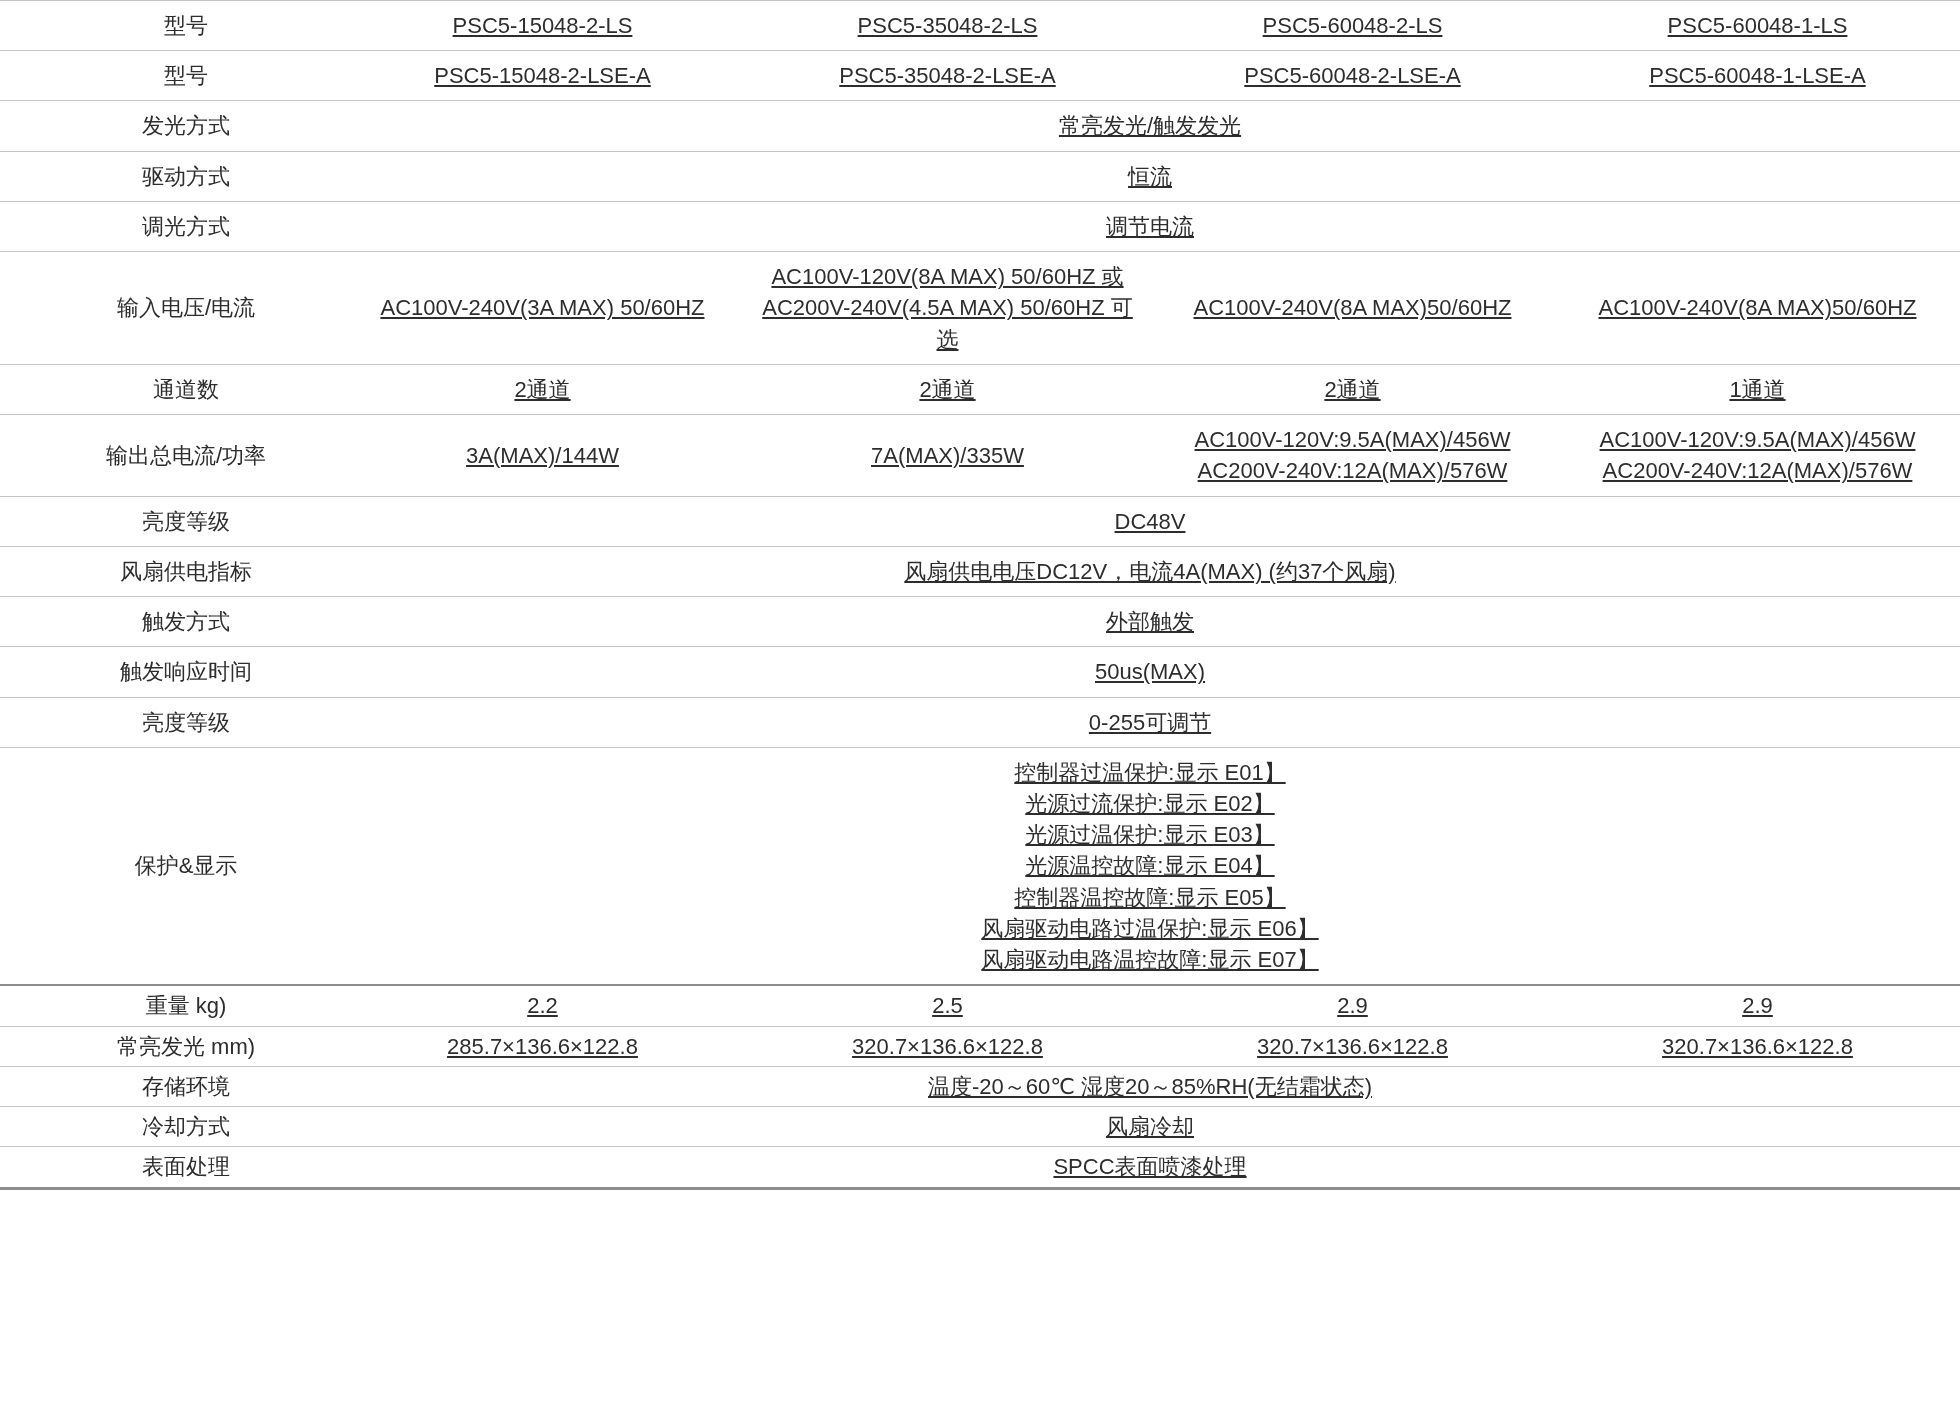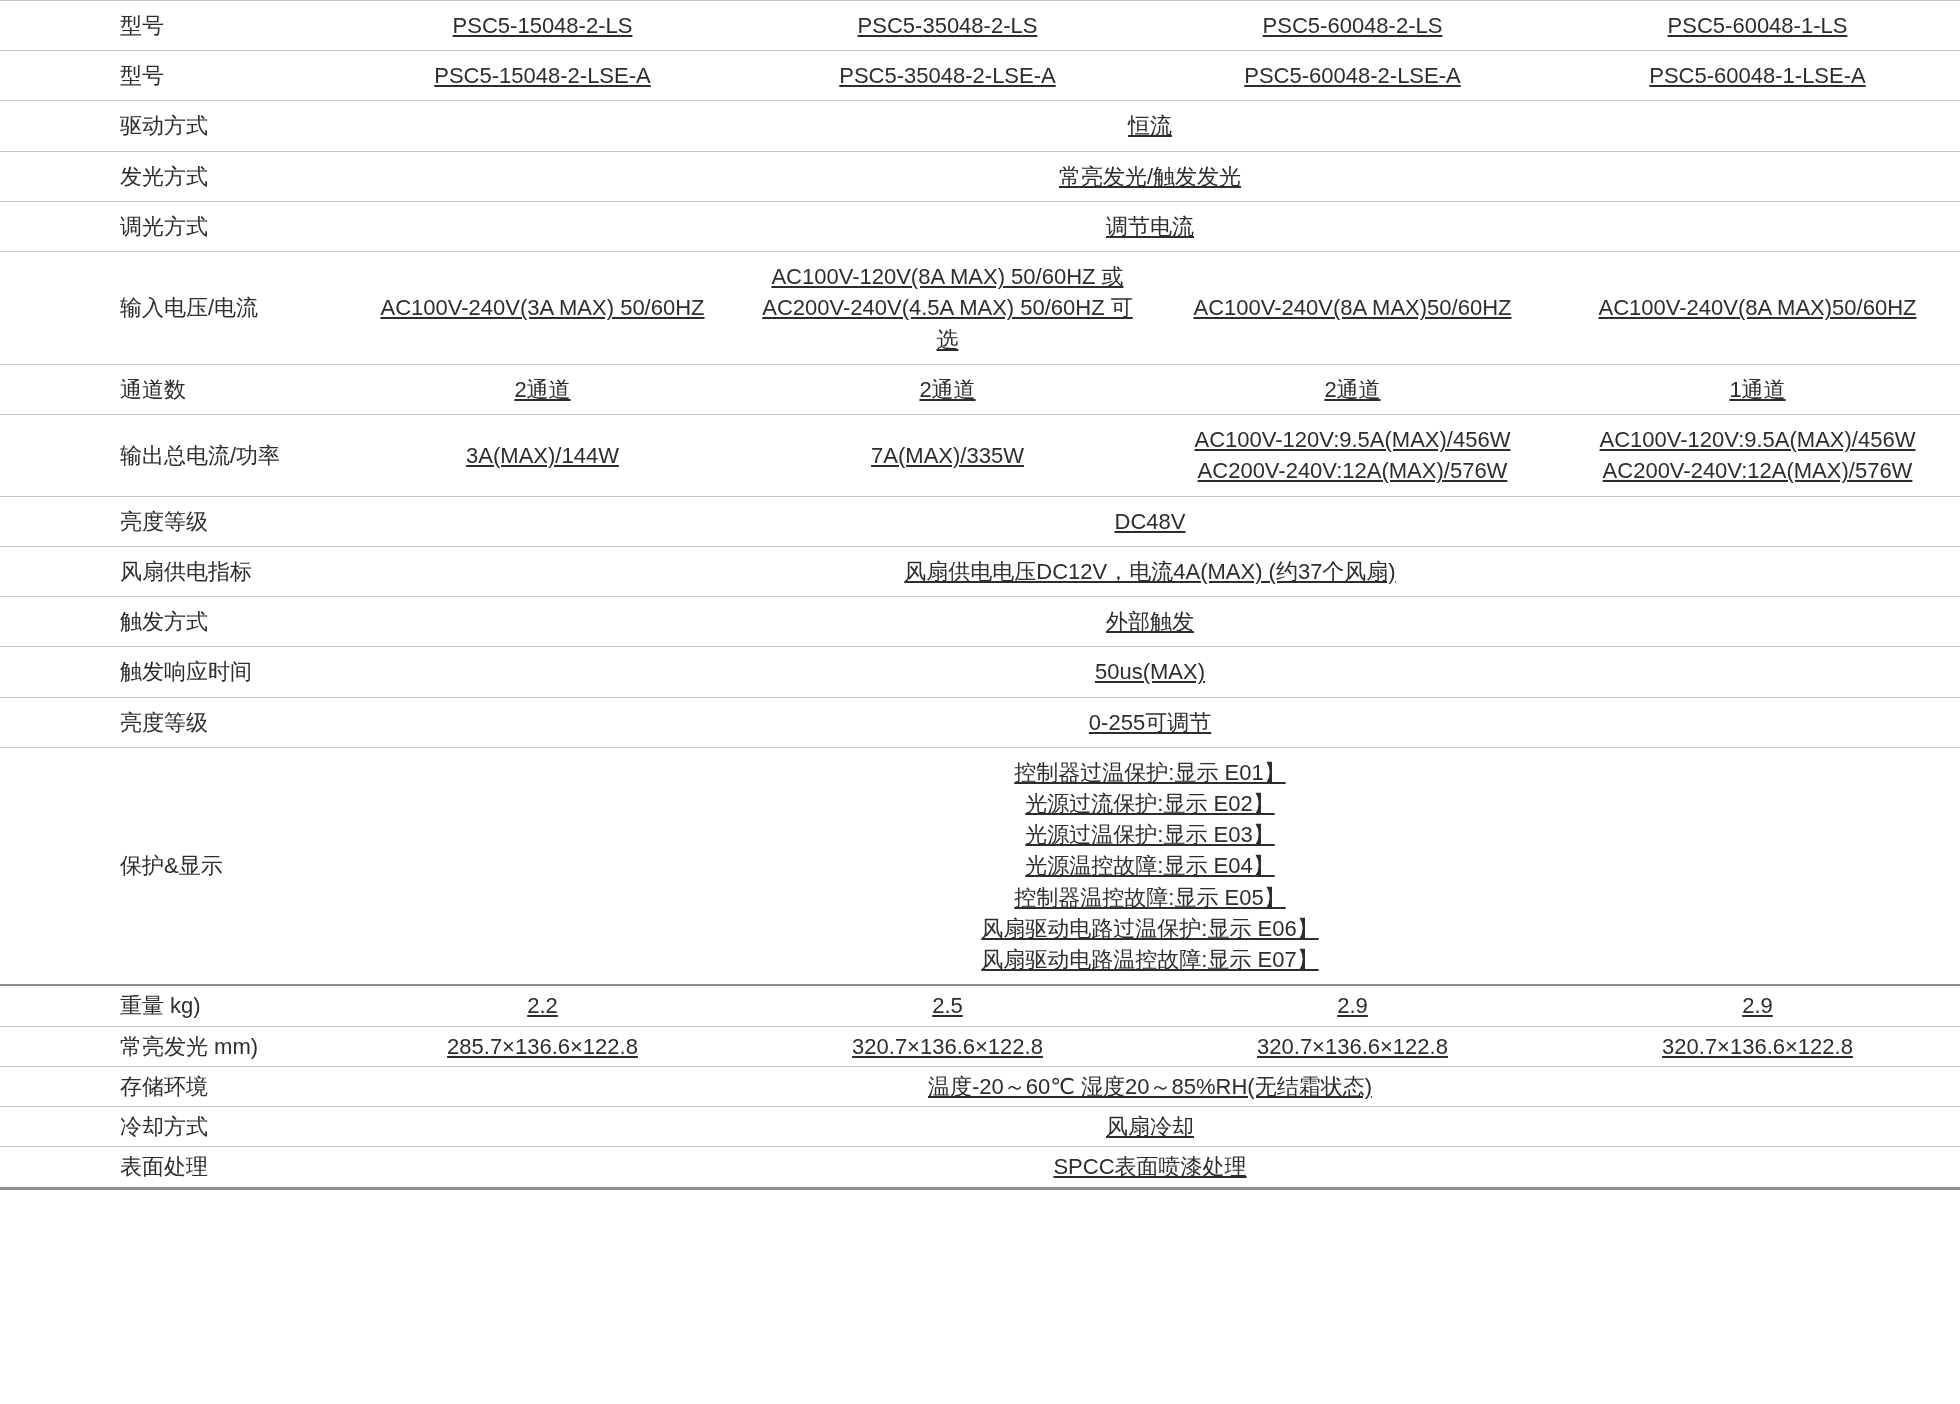--- a/index.html
+++ b/index.html
@@ -22,22 +22,22 @@
   col.label-col { width: 340px; }
   td {
     border-top: 1px solid #c6c6c6;
     font-size: 22px;
     line-height: 1.42;
     padding: 9px 8px;
     vertical-align: middle;
   }
   tr:first-child td { border-top: none; }
   .label-cell {
-    text-align: left;
-    padding-left: 120px;
+    text-align: center;
+    padding-left: 40px;
     white-space: nowrap;
   }
   .value-cell {
     text-align: center;
     white-space: pre-line;
     text-decoration: underline;
   }
   tr.compact td {
     padding-top: 4px;
     padding-bottom: 4px;
@@ -67,26 +67,26 @@
         <td class="value-cell">PSC5-60048-1-LS</td>
       </tr>
       <tr>
         <td class="label-cell">型号</td>
         <td class="value-cell">PSC5-15048-2-LSE-A</td>
         <td class="value-cell">PSC5-35048-2-LSE-A</td>
         <td class="value-cell">PSC5-60048-2-LSE-A</td>
         <td class="value-cell">PSC5-60048-1-LSE-A</td>
       </tr>
       <tr>
+        <td class="label-cell">发光方式</td>
+        <td class="value-cell" colspan="4">常亮发光/触发发光</td>
+      </tr>
+      <tr>
         <td class="label-cell">驱动方式</td>
         <td class="value-cell" colspan="4">恒流</td>
-      </tr>
-      <tr>
-        <td class="label-cell">发光方式</td>
-        <td class="value-cell" colspan="4">常亮发光/触发发光</td>
       </tr>
       <tr>
         <td class="label-cell">调光方式</td>
         <td class="value-cell" colspan="4">调节电流</td>
       </tr>
       <tr>
         <td class="label-cell">输入电压/电流</td>
         <td class="value-cell">AC100V-240V(3A MAX) 50/60HZ</td>
         <td class="value-cell">AC100V-120V(8A MAX) 50/60HZ 或
 AC200V-240V(4.5A MAX) 50/60HZ 可选</td>

